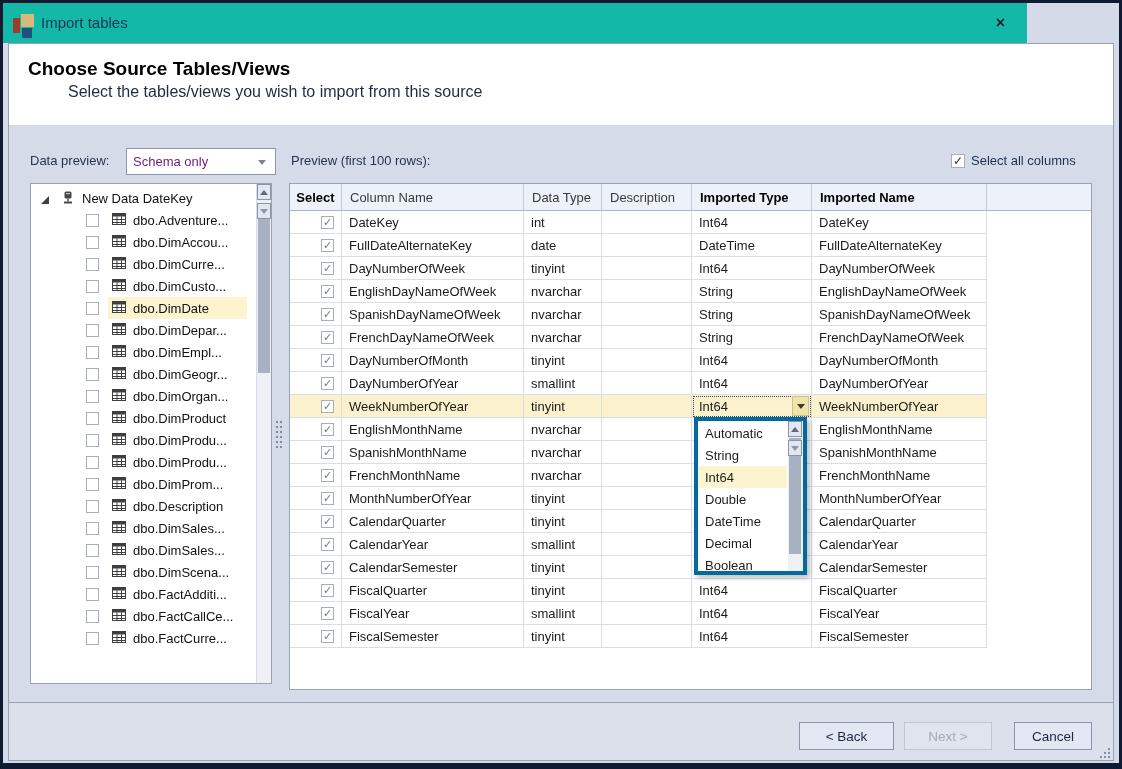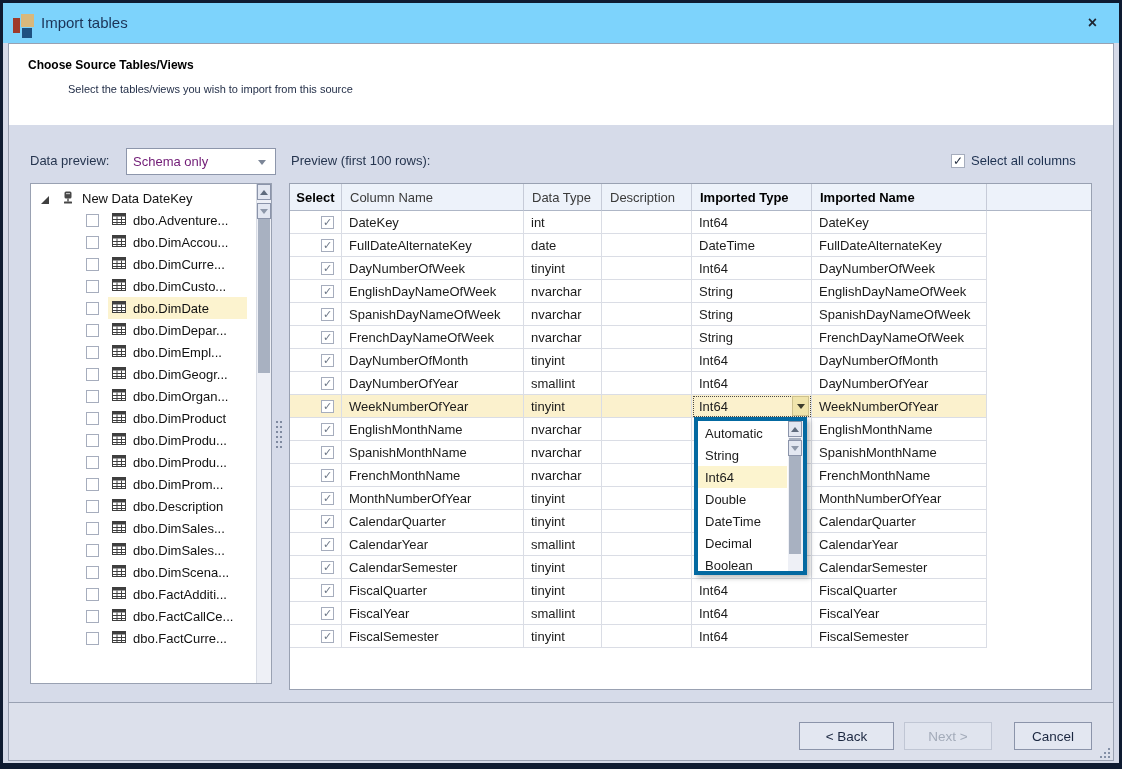--- a/index.html
+++ b/index.html
@@ -6,34 +6,34 @@
   html,body { background:#3a3f4a; }
   .window {
     position:relative; width:1122px; height:769px;
     background:#d5dae8;
     font-family:"Liberation Sans", sans-serif; font-size:13px; color:#1b1b1b;
     overflow:hidden;
   }
   .frame { position:absolute; inset:0; border:3px solid #0e1b31; border-bottom-width:6px; pointer-events:none; z-index:90; }
 
   
-  .titlebar { position:absolute; left:3px; top:3px; width:1116px; height:40px; background:#7dd3fc; }
+  .titlebar { position:absolute; left:3px; top:3px; width:1024px; height:40px; background:#14b8a6; }
   .app-icon { position:absolute; left:10px; top:10px; width:22px; height:22px; }
   .app-icon .sq { position:absolute; }
   .app-icon .sq.red  { left:0;  top:5px;  width:7px;  height:15px; background:#9f3b2b; }
   .app-icon .sq.tan  { left:8px; top:1px;  width:13px; height:13px; background:#d9b87c; }
   .app-icon .sq.blue { left:9px; top:15px; width:10px; height:10px; background:#1e5080; }
   .title-text { position:absolute; left:38px; top:11px; font-size:15px; color:#1b3357; }
   .close-btn { position:absolute; right:22px; top:10px; font-size:16px; font-weight:bold; color:#1d2430; cursor:pointer; line-height:20px; }
 
   
   .panel-bg { position:absolute; left:8px; top:43px; width:1106px; height:718px; background:#d6dbe9; border:1px solid #99a1b2; }
   .head-white { position:absolute; left:9px; top:44px; width:1104px; height:81px; background:#ffffff; }
-  .head-title { position:absolute; left:28px; top:58px; font-size:12px; font-weight:bold; color:#000; }
-  .head-sub   { position:absolute; left:68px; top:83px; font-size:11px; color:#1e2a44; }
+  .head-title { position:absolute; left:28px; top:58px; font-size:19px; font-weight:bold; color:#000; }
+  .head-sub   { position:absolute; left:68px; top:83px; font-size:16px; color:#1e2a44; }
 
   
   .lbl { position:absolute; color:#26354f; }
   .lbl-preview-left { left:30px; top:153px; }
   .lbl-preview-grid { left:291px; top:153px; }
   .combo-schema { position:absolute; left:126px; top:148px; width:150px; height:27px; background:#fff; border:1px solid #8d96ab; }
   .combo-schema .val { position:absolute; left:6px; top:5px; color:#701a75; }
   .combo-schema .arr { position:absolute; right:9px; top:11px; width:0; height:0; border-left:4px solid transparent; border-right:4px solid transparent; border-top:5px solid #7c8697; }
   .selectall { position:absolute; left:951px; top:153px; display:flex; align-items:center; gap:6px; cursor:pointer; }
   .selectall .txt { color:#1e3150; }

